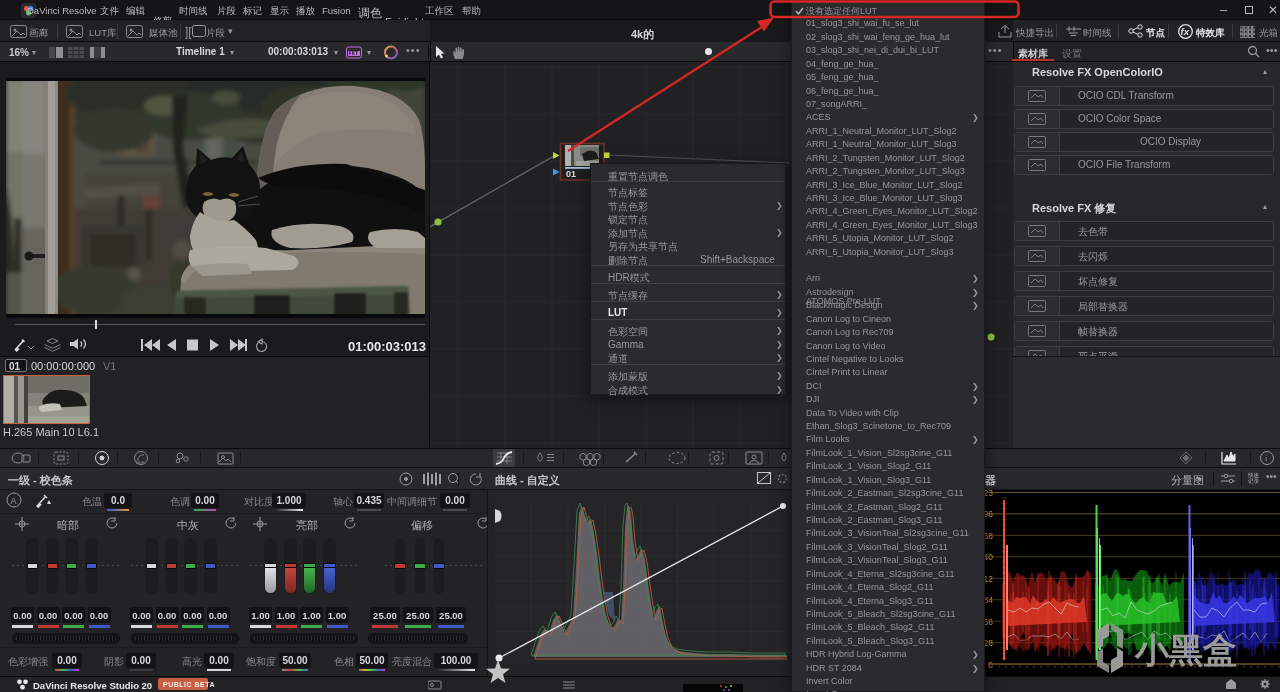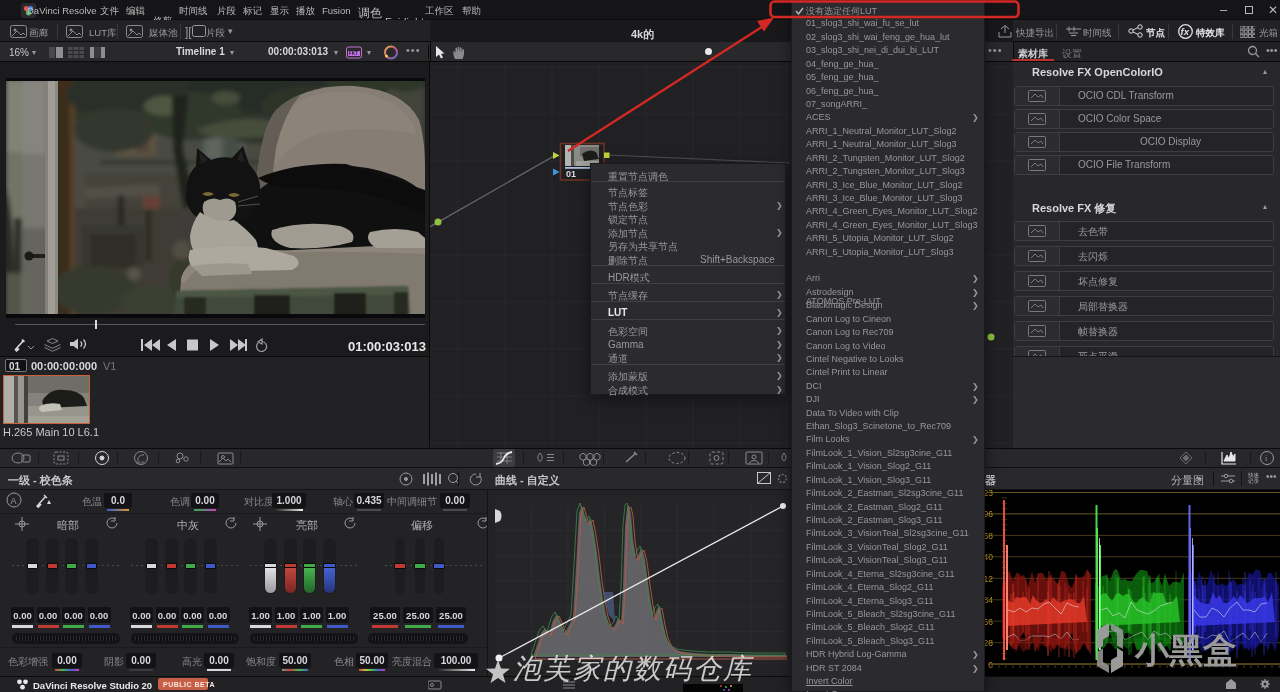--- a/index.html
+++ b/index.html
@@ -103,21 +103,21 @@
       <rect x="12.600000000000001" y="4.2" width="3" height="3" fill="none" stroke="#9a9a9e" stroke-width="0.9"></rect>
       <rect x="0.0" y="8.4" width="3" height="3" fill="none" stroke="#9a9a9e" stroke-width="0.9"></rect>
       <rect x="4.2" y="8.4" width="3" height="3" fill="none" stroke="#9a9a9e" stroke-width="0.9"></rect>
       <rect x="8.4" y="8.4" width="3" height="3" fill="none" stroke="#9a9a9e" stroke-width="0.9"></rect>
       <rect x="12.600000000000001" y="8.4" width="3" height="3" fill="none" stroke="#9a9a9e" stroke-width="0.9"></rect>
     </svg>
 <div class="txt" style="left:1259px;top:27px;font-size:9.5px;color:#9a9a9e;">光箱</div>
 <div class="abs" style="left:0;top:42px;width:430px;height:20px;background:#29292c;border-bottom:1px solid #09090a;"></div>
 <div class="abs" style="left:430px;top:42px;width:583px;height:20px;background:#29292c;border-bottom:1px solid #09090a;border-left:1px solid #09090a;"></div>
 <div class="abs" style="left:1013px;top:42px;width:267px;height:20px;background:#222225;border-bottom:1px solid #09090a;border-left:1px solid #09090a;"></div>
-<div class="txt" style="left:9px;top:47px;font-size:10px;font-weight:normal;color:#c8c8ca;">16%</div>
+<div class="txt" style="left:9px;top:47px;font-size:10px;font-weight:bold;color:#c8c8ca;">16%</div>
 <div class="txt" style="left:32px;top:48px;font-size:8px;color:#9a9a9e;">▾</div>
 <svg class="abs" style="left:49px;top:47px" width="14" height="11">
       <rect x="0" y="0" width="6" height="11" fill="#48484c"></rect>
       <rect x="7" y="0" width="7" height="11" fill="#8e8e92"></rect>
     </svg>
 <svg class="abs" style="left:68px;top:47px" width="16" height="11">
       <rect x="0" y="0" width="16" height="11" fill="#4a4a4e"></rect>
       <path d="M0 3.5 H16 M0 7.5 H16 M5 0 V11 M11 0 V11" stroke="#28282b"></path>
     </svg>
 <svg class="abs" style="left:90px;top:47px" width="15" height="11">
@@ -301,21 +301,21 @@
 <path d="M90 1 L98 7 L90 13 Z"></path>
         <path d="M98 1 L106 7 L98 13 Z"></path>
         <path d="M105 1 h2 v12 h-2 Z"></path>
 </g>
 <path d="M122 3.5 a5 5 0 1 1 -4 1.5 M122 1 v5 l-4 -2 Z" stroke="#9a9a9e" fill="none" stroke-width="1.2"></path>
 </svg>
 <div class="txt" style="left:348px;top:339px;font-size:13px;font-weight:bold;color:#e8e8ea;">01:00:03:013</div>
 <div class="abs" style="left:0;top:356px;width:430px;height:91px;background:#222225;border-top:1px solid #0a0a0b;border-right:1px solid #0a0a0b;"></div>
 <div class="abs" style="left:5px;top:359px;width:22px;height:13px;background:#111113;border:1px solid #77777b;border-radius:2px;"></div>
 <div class="txt" style="left:9px;top:361px;font-size:10px;font-weight:bold;color:#d8d8da;">01</div>
-<div class="txt" style="left:31px;top:360px;font-size:11px;font-weight:bold;color:#d8d8da;">00:00:00:000</div>
+<div class="txt" style="left:31px;top:360px;font-size:11px;font-weight:normal;color:#d8d8da;">00:00:00:000</div>
 <div class="txt" style="left:103px;top:360px;font-size:11px;color:#77777b;">V1</div>
 <svg class="abs" style="left:4px;top:376px" width="85" height="47" viewBox="0 0 85 47">
 <rect width="85" height="47" fill="#84837b"></rect>
 <rect x="0" y="0" width="10" height="47" fill="#b0afa6"></rect>
 <rect x="10" y="0" width="4" height="47" fill="#55544e"></rect>
 <rect x="14" y="0" width="6" height="47" fill="#989790"></rect>
 <rect x="20" y="0" width="4" height="47" fill="#42413b"></rect>
 <rect x="24" y="0" width="61" height="17" fill="#6f6e66"></rect>
 <rect x="24" y="30" width="61" height="17" fill="#97968d"></rect>
 <path d="M40 22 Q48 12 60 14 Q74 14 80 22 L83 30 L42 32 Q36 27 40 22 Z" fill="#1b1b19"></path>
@@ -1041,29 +1041,28 @@
 <div class="txt" style="left:806px;top:568.6px;font-size:9px;color:#97979b;">FilmLook_4_Eterna_Sl2sg3cine_G11</div>
 <div class="txt" style="left:806px;top:582.1px;font-size:9px;color:#97979b;">FilmLook_4_Eterna_Slog2_G11</div>
 <div class="txt" style="left:806px;top:595.5px;font-size:9px;color:#97979b;">FilmLook_4_Eterna_Slog3_G11</div>
 <div class="txt" style="left:806px;top:608.9px;font-size:9px;color:#97979b;">FilmLook_5_Bleach_Sl2sg3cine_G11</div>
 <div class="txt" style="left:806px;top:622.3px;font-size:9px;color:#97979b;">FilmLook_5_Bleach_Slog2_G11</div>
 <div class="txt" style="left:806px;top:635.7px;font-size:9px;color:#97979b;">FilmLook_5_Bleach_Slog3_G11</div>
 <div class="txt" style="left:806px;top:649.2px;font-size:9px;color:#97979b;">HDR Hybrid Log-Gamma</div>
 <div class="txt" style="left:972px;top:650.2px;font-size:8px;color:#98989c;">❯</div>
 <div class="txt" style="left:806px;top:662.6px;font-size:9px;color:#97979b;">HDR ST 2084</div>
 <div class="txt" style="left:972px;top:663.6px;font-size:8px;color:#98989c;">❯</div>
-<div class="txt" style="left:806px;top:676.0px;font-size:9px;color:#97979b;text-decoration:underline;">Invert Color</div>
+<div class="txt" style="left:806px;top:676.0px;font-size:9px;color:#97979b;">Invert Color</div>
 <div class="txt" style="left:806px;top:689.4px;font-size:9px;color:#97979b;">Invert Gamma</div>
 <svg class="abs" style="left:560px;top:0" width="470" height="180" viewBox="0 0 470 180">
 <rect x="210.5" y="1.5" width="248" height="15.5" rx="4" fill="none" stroke="#d32823" stroke-width="2.6"></rect>
 <path d="M8 151 L208 23" stroke="#d32823" stroke-width="2.4"></path>
 <path d="M214 17.5 L197 21 L204 31.5 Z" fill="#d32823"></path>
 </svg>
 <div class="abs" style="left:705px;top:48px;width:7px;height:7px;background:#e8e8ea;border-radius:50%;"></div>
-<div class="txt" style="left:513px;top:650px;font-size:28px;color:rgba(232,232,232,0.85);font-family:'Liberation Serif',serif;font-style:italic;font-weight:normal;letter-spacing:2px;">泡芙家的数码仓库</div>
 <svg class="abs" style="left:486px;top:660px" width="24" height="24">
       <path d="M12 0 L15 8.5 L24 8.8 L17 14.3 L19.5 23 L12 18 L4.5 23 L7 14.3 L0 8.8 L9 8.5 Z" fill="rgba(225,225,225,0.85)"></path>
     </svg>
 <div class="abs" style="left:683px;top:684px;width:60px;height:8px;background:#050505;"></div>
 <svg class="abs" style="left:718px;top:684px" width="20" height="8">
       <circle cx="3" cy="2" r="1" fill="#d04040"></circle>
       <circle cx="8" cy="3" r="1" fill="#40c050"></circle>
       <circle cx="13" cy="2" r="1" fill="#d0c040"></circle>
       <circle cx="6" cy="6" r="1" fill="#4060d0"></circle>
       <circle cx="11" cy="6" r="1" fill="#c040c0"></circle>

